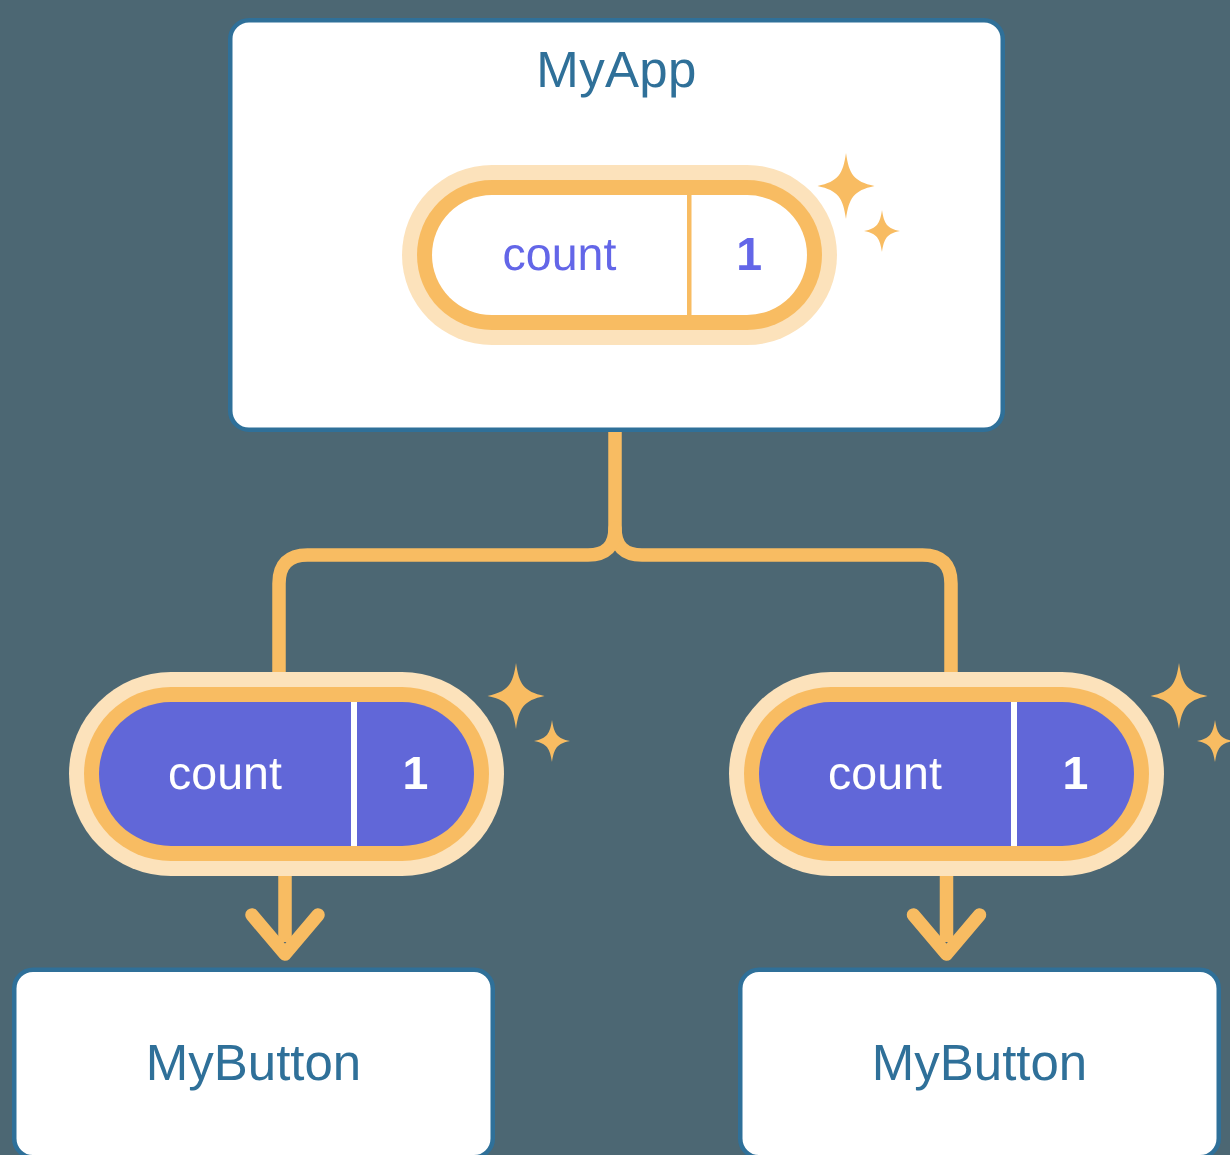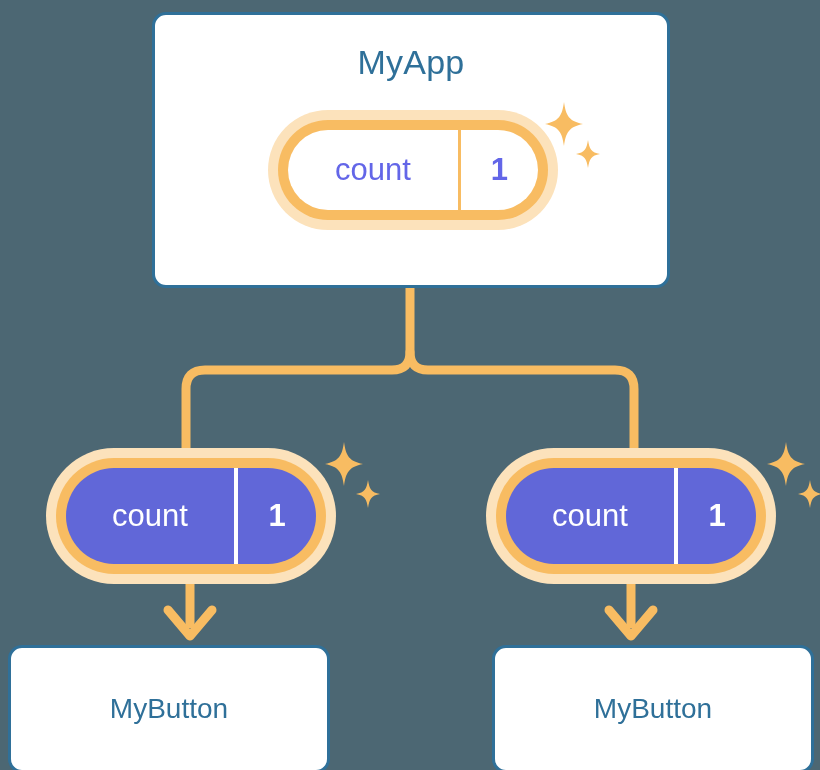--- a/index.html
+++ b/index.html
@@ -46,34 +46,34 @@
     top: 12px;
     width: 518px;
     height: 276px;
     align-items: flex-start;
   }
   .card-title {
     color: #2f7099;
     font-size: 34px;
     font-weight: 400;
     letter-spacing: 0.2px;
-    margin-top: 30px;
+    margin-top: 15px;
     line-height: 1;
     user-select: none;
   }
   .btn-card {
     width: 322px;
     height: 128px;
     align-items: center;
   }
   #btn-card-left  { left: 8px;   top: 645px; }
   #btn-card-right { left: 492px; top: 645px; }
   .btn-title {
     color: #2f7099;
-    font-size: 28px;
+    font-size: 34px;
     font-weight: 400;
     line-height: 1;
     user-select: none;
   }
 
   
   .pill-wrap {
     position: absolute;
   }
   

